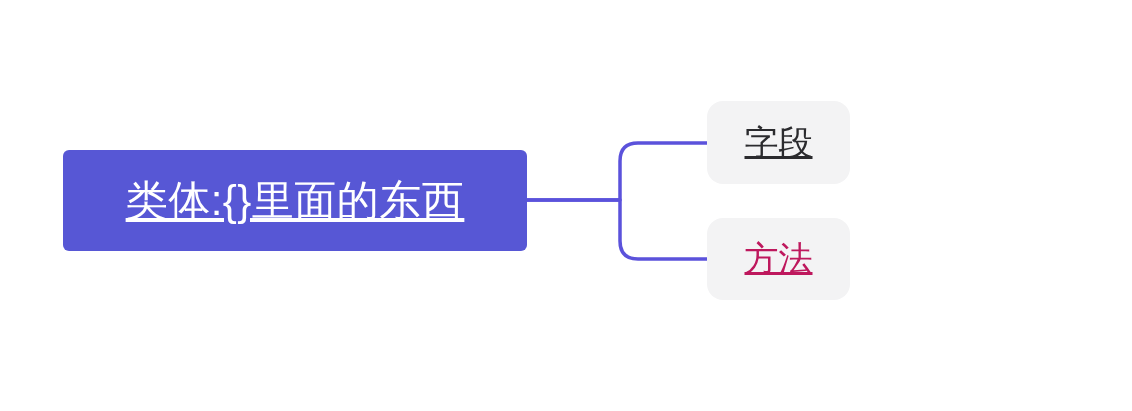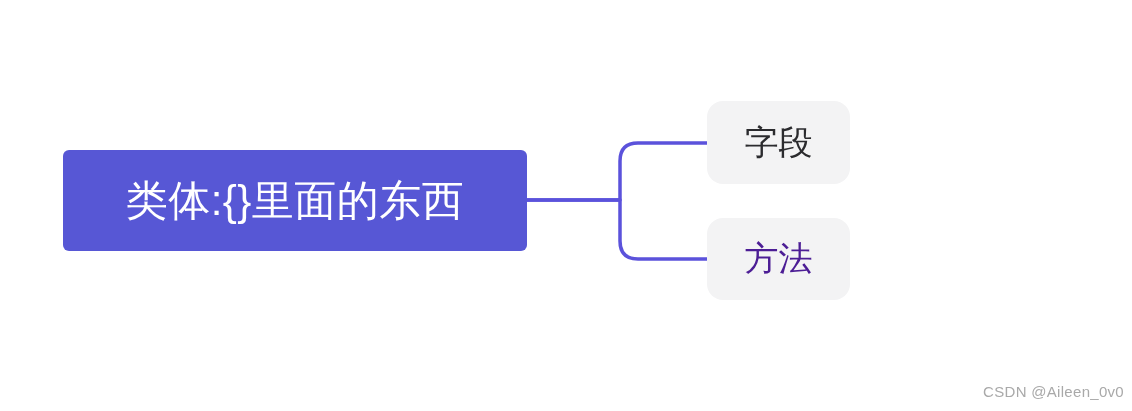--- a/index.html
+++ b/index.html
@@ -24,20 +24,21 @@
     pointer-events: none;
   }
   .node {
     position: absolute;
     display: flex;
     align-items: center;
     justify-content: center;
     box-sizing: border-box;
     cursor: pointer;
     white-space: nowrap;
+    text-decoration: underline;
   }
   .root-node {
     left: 63px;
     top: 150px;
     width: 464px;
     height: 101px;
     border-radius: 6px;
     font-size: 42px;
     font-weight: 500;
     letter-spacing: 0.5px;
@@ -72,19 +73,18 @@
   </svg>
 
   <div class="node root-node" style="background: rgb(87, 87, 213); color: rgb(255, 255, 255);">
     <span>类体:{}里面的东西</span>
   </div>
 
   <div class="node child-node child-node-1" style="background: rgb(243, 243, 244); color: rgb(43, 43, 46);">
     <span>字段</span>
   </div>
 
-  <div class="node child-node child-node-2" style="background: rgb(243, 243, 244); color: #4c1d95;">
+  <div class="node child-node child-node-2" style="background: rgb(243, 243, 244); color: #be185d;">
     <span>方法</span>
   </div>
 
-  <div class="watermark" style="color: rgb(169, 169, 169);">CSDN @Aileen_0v0</div>
 
 </div>
 
 </body></html>

